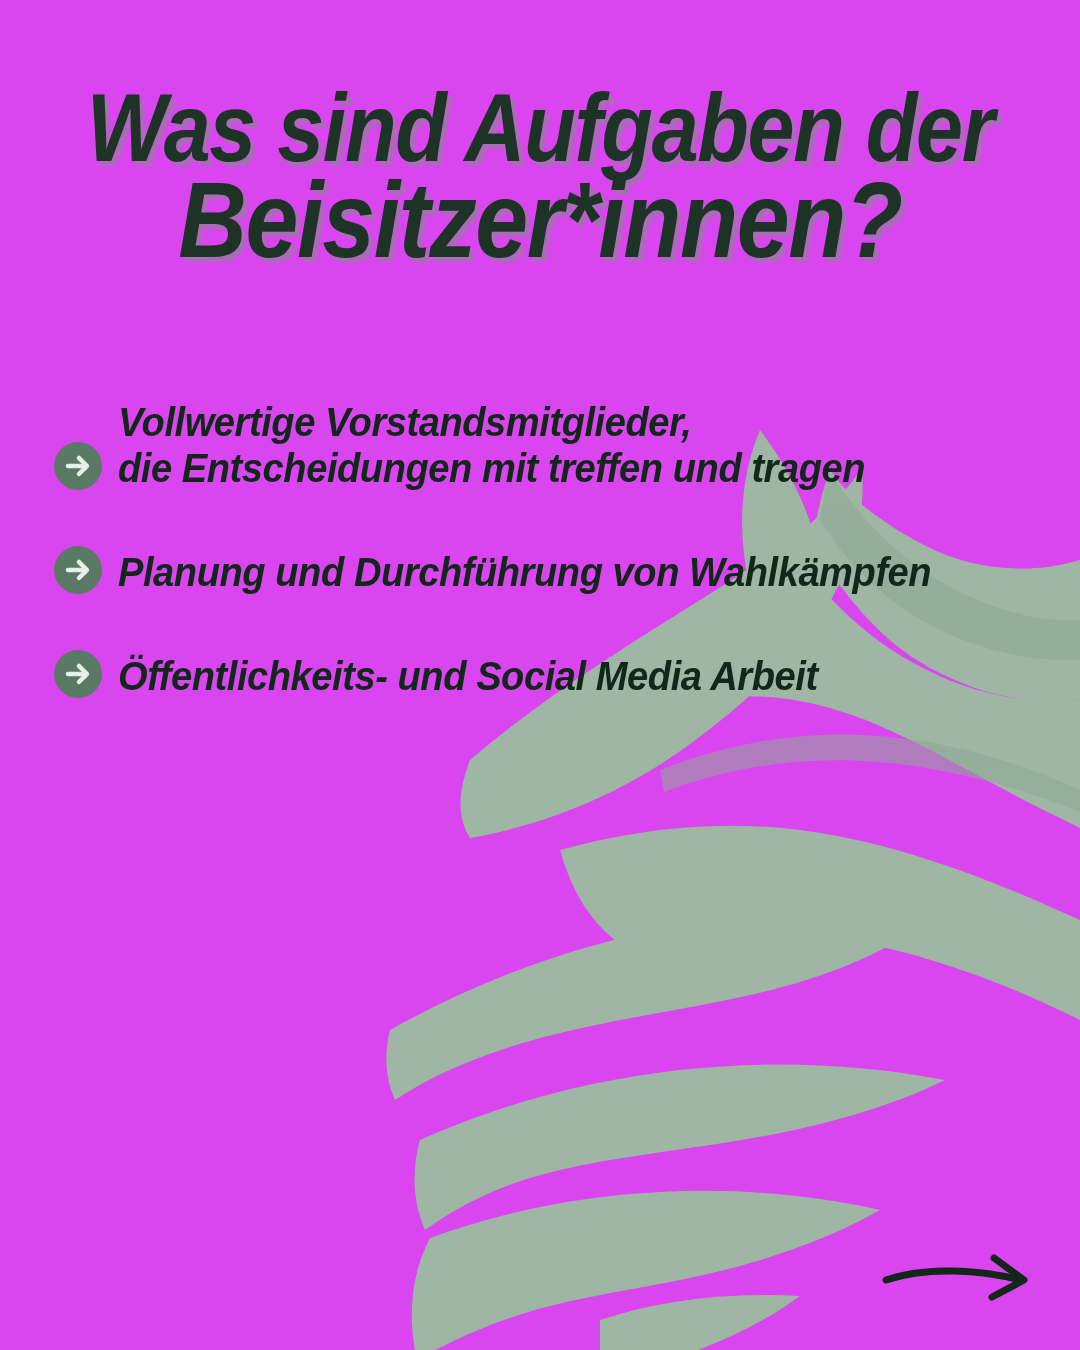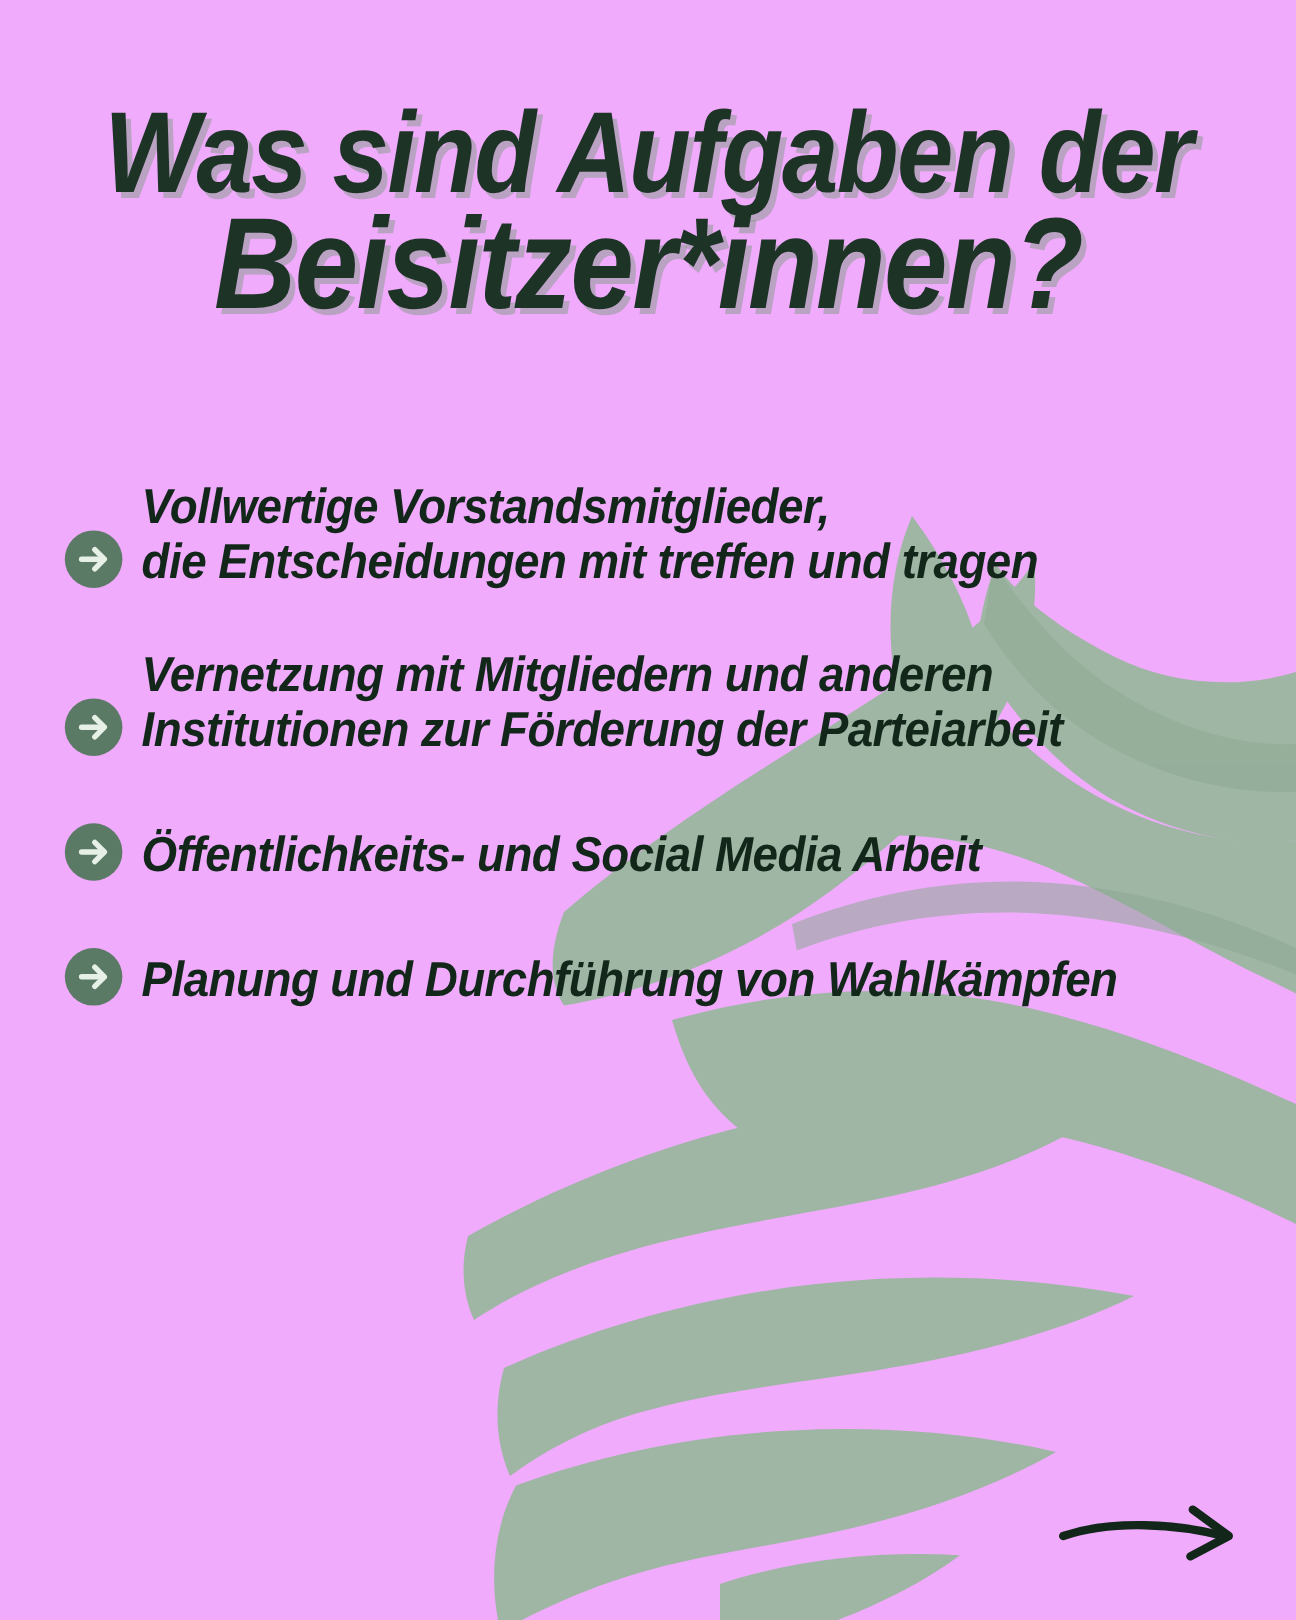--- a/index.html
+++ b/index.html
@@ -11,21 +11,21 @@
     height: 1350px;
     overflow: hidden;
     font-family: "Liberation Sans", sans-serif;
     background: #d8e6d8;
   }
 
   .poster {
     position: relative;
     width: 1080px;
     height: 1350px;
-    background: #f0abfc;
+    background: #d946ef;
     overflow: hidden;
   }
 
   
   .bg-art {
     position: absolute;
     inset: 0;
     width: 1080px;
     height: 1350px;
     pointer-events: none;
@@ -142,52 +142,41 @@
           <circle cx="26" cy="26" r="24" fill="#5b7a66"></circle>
           <path d="M16 26 H34" stroke="#e7f0e7" stroke-width="4.5" stroke-linecap="round"></path>
           <path d="M27 18 L35 26 L27 34" fill="none" stroke="#e7f0e7" stroke-width="4.5" stroke-linecap="round" stroke-linejoin="round"></path>
         </svg>
       </span>
       <span class="bullet-text">Vollwertige Vorstandsmitglieder,
 die Entscheidungen mit treffen und tragen</span>
     </div>
 
 
+
     <div class="bullet">
       <span class="bullet-icon">
         <svg viewBox="0 0 52 52" width="52" height="52" aria-hidden="true">
           <circle cx="26" cy="26" r="24" fill="#5b7a66"></circle>
           <path d="M16 26 H34" stroke="#e7f0e7" stroke-width="4.5" stroke-linecap="round"></path>
           <path d="M27 18 L35 26 L27 34" fill="none" stroke="#e7f0e7" stroke-width="4.5" stroke-linecap="round" stroke-linejoin="round"></path>
         </svg>
       </span>
-      <span class="bullet-text">Vernetzung mit Mitgliedern und anderen
-Institutionen zur Förderung der Parteiarbeit</span>
+      <span class="bullet-text">Planung und Durchführung von Wahlkämpfen</span>
     </div>
 
     <div class="bullet">
       <span class="bullet-icon">
         <svg viewBox="0 0 52 52" width="52" height="52" aria-hidden="true">
           <circle cx="26" cy="26" r="24" fill="#5b7a66"></circle>
           <path d="M16 26 H34" stroke="#e7f0e7" stroke-width="4.5" stroke-linecap="round"></path>
           <path d="M27 18 L35 26 L27 34" fill="none" stroke="#e7f0e7" stroke-width="4.5" stroke-linecap="round" stroke-linejoin="round"></path>
         </svg>
       </span>
       <span class="bullet-text">Öffentlichkeits- und Social Media Arbeit</span>
-    </div>
-
-    <div class="bullet">
-      <span class="bullet-icon">
-        <svg viewBox="0 0 52 52" width="52" height="52" aria-hidden="true">
-          <circle cx="26" cy="26" r="24" fill="#5b7a66"></circle>
-          <path d="M16 26 H34" stroke="#e7f0e7" stroke-width="4.5" stroke-linecap="round"></path>
-          <path d="M27 18 L35 26 L27 34" fill="none" stroke="#e7f0e7" stroke-width="4.5" stroke-linecap="round" stroke-linejoin="round"></path>
-        </svg>
-      </span>
-      <span class="bullet-text">Planung und Durchführung von Wahlkämpfen</span>
     </div>
 
   </div>
 
   <span class="swipe-arrow">
     <svg viewBox="0 0 150 60" width="150" height="60" aria-hidden="true">
       <path d="M4 30 C45 16, 100 20, 138 30" fill="none" stroke="#12271a" stroke-width="7" stroke-linecap="round"></path>
       <path d="M112 8 L142 30 L110 47" fill="none" stroke="#12271a" stroke-width="7" stroke-linecap="round" stroke-linejoin="round"></path>
     </svg>
   </span>

